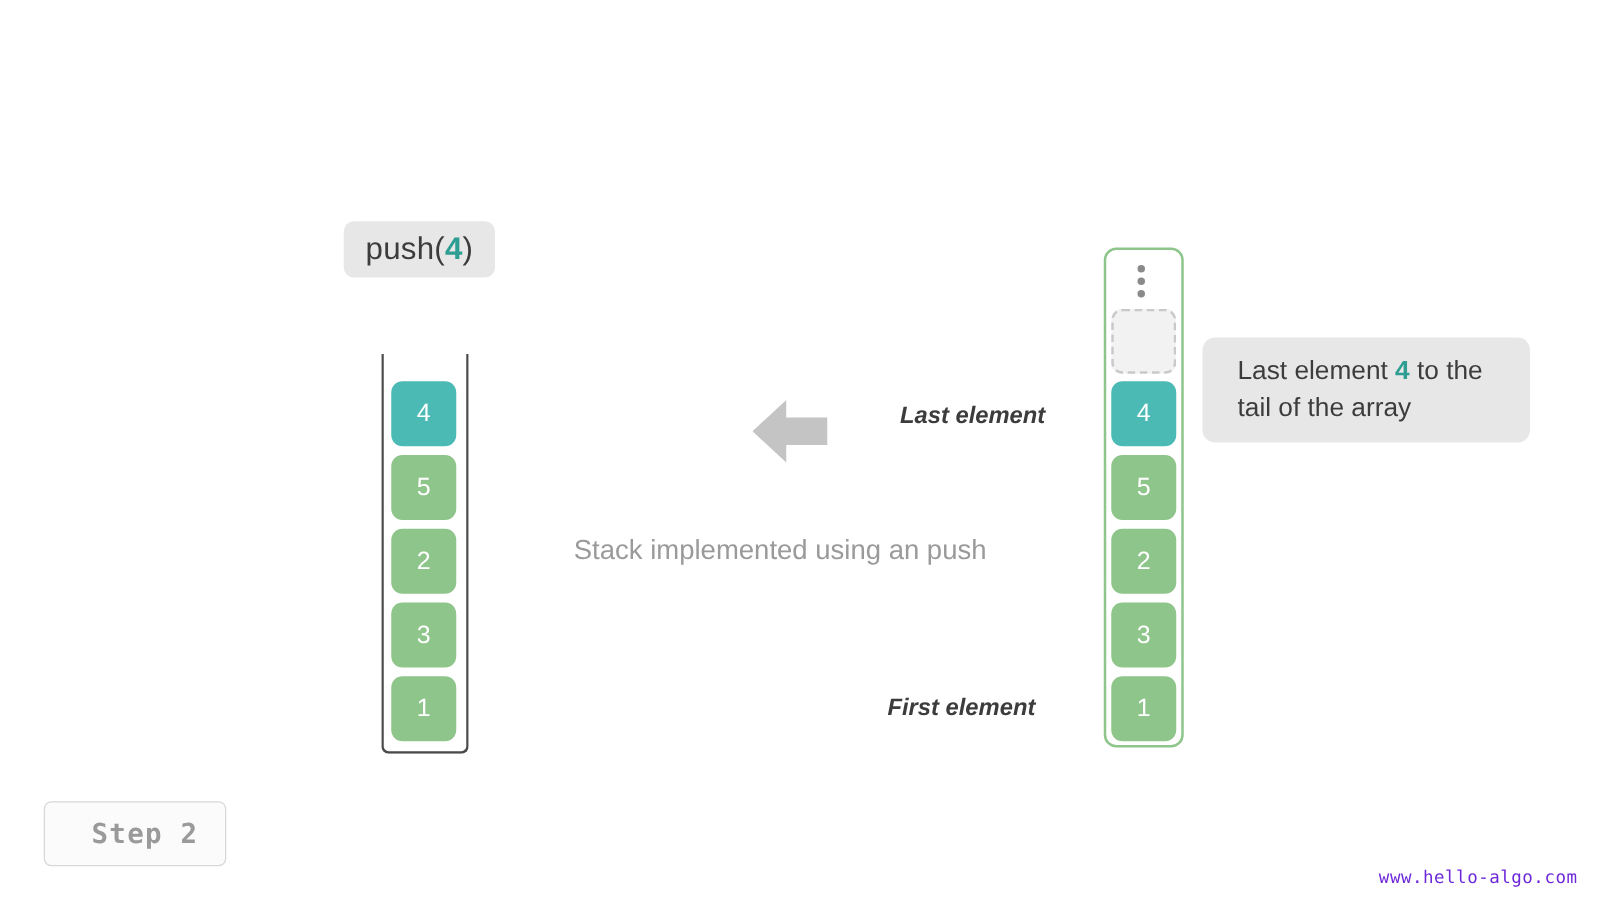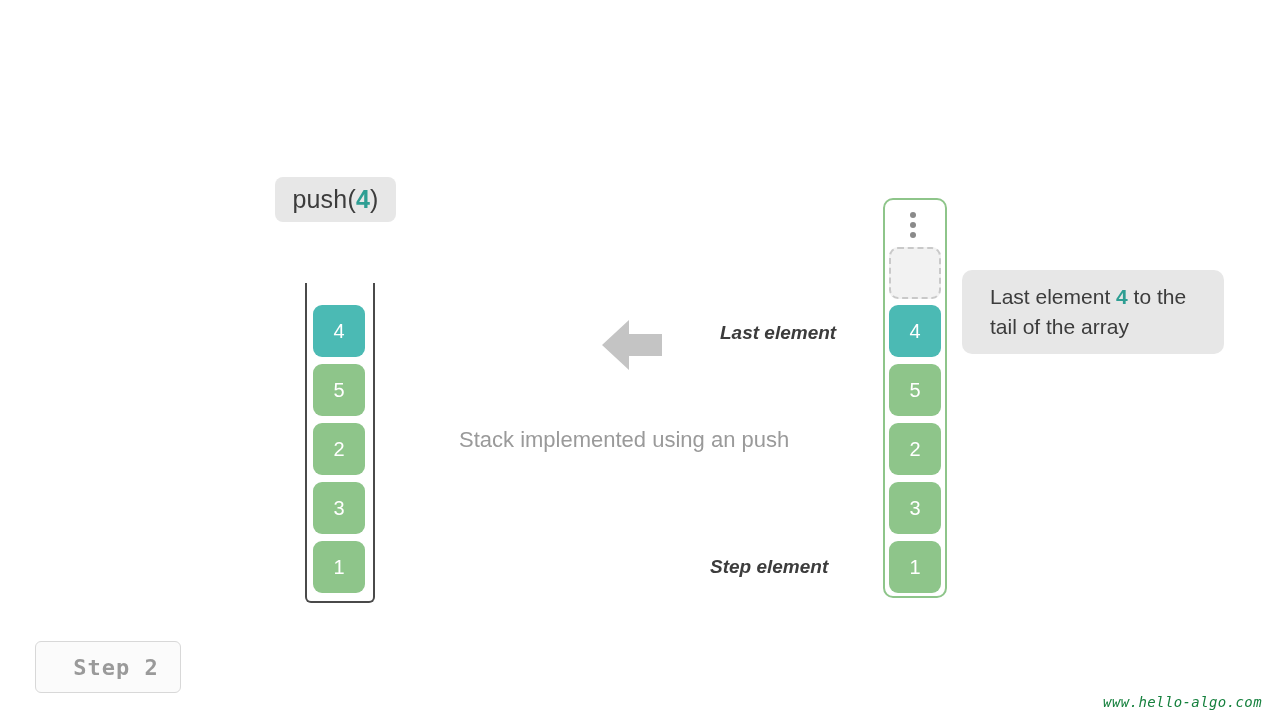--- a/index.html
+++ b/index.html
@@ -192,23 +192,22 @@
     padding-left: 16px;
   }
 
   
   #watermark {
     position: absolute;
     right: 18px;
     bottom: 10px;
     font-family: "DejaVu Sans Mono", "Liberation Mono", monospace;
     font-size: 14px;
-    color: #15803d;
+    color: #6d28d9;
     letter-spacing: 0.4px;
-    font-style: italic;
   }
 </style>
 </head>
 <body>
 
 <div class="pill" id="push-label">
   <span>push(</span>
     <span class="accent">4</span>
     <span>)</span>
 </div>
@@ -223,21 +222,21 @@
 </div>
 
 <div id="flow-arrow">
   <svg width="60" height="54" viewBox="0 0 60 54" aria-hidden="true">
     <polygon points="0,27 27,2 27,16 60,16 60,38 27,38 27,52" fill="#c4c4c4"></polygon>
   </svg>
 </div>
 
 <div class="bold-label" id="last-element-label">Last element</div>
 
-<div class="bold-label" id="first-element-label">Step element</div>
+<div class="bold-label" id="first-element-label">First element</div>
 
 <div id="caption">Stack implemented using an push</div>
 
 <div id="array-container"></div>
 
 <div id="array-dots">
   <div class="dot"></div>
   <div class="dot"></div>
   <div class="dot"></div>
 </div>

